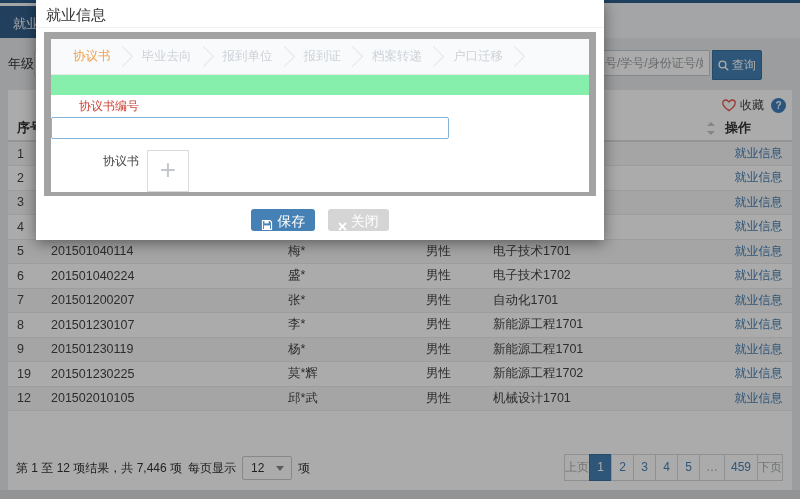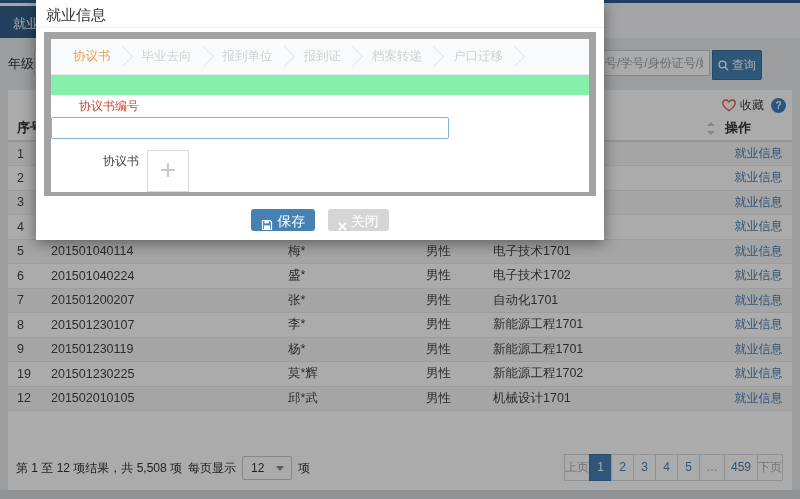--- a/index.html
+++ b/index.html
@@ -283,21 +283,21 @@
     <td class="c-class">机械设计1701</td>
     <td class="c-action">
       <a class="row-link">就业信息</a>
     </td>
   </tr>
         </tbody>
     </table>
 
     <div class="pager-bar">
       <div class="pager-left">
-        <span>第 1 至 12 项结果，共 5,508 项</span>
+        <span>第 1 至 12 项结果，共 7,446 项</span>
         <span>每页显示</span>
         <span class="select-box pagesize-select">
           <span>12</span>
           <span class="caret"></span>
         </span>
         <span>项</span>
       </div>
       <div class="pager-right">
         <span class="page-btn nav">上页</span>
         <span style="display:flex;">

